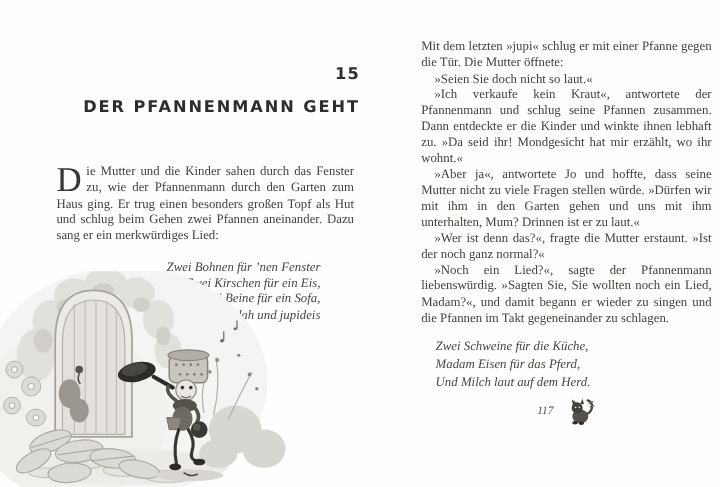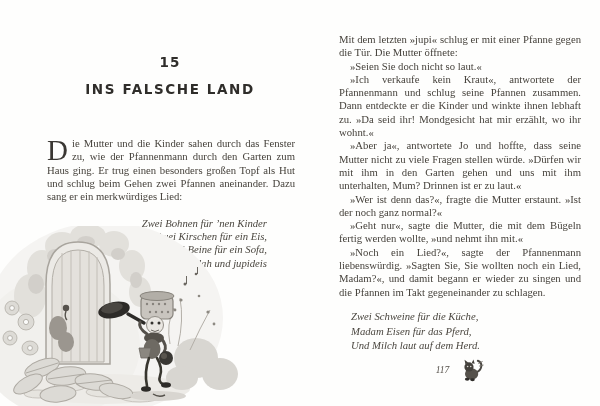--- a/index.html
+++ b/index.html
@@ -5,65 +5,65 @@
   html,body{margin:0;padding:0;}
   body{
     width:600px;height:406px;background:#ffffff;
     font-family:"Liberation Serif", serif;color:#46423c;
     -webkit-font-smoothing:antialiased;
   }
   .spread{position:relative;width:600px;height:406px;background:#fefefd;overflow:hidden;}
 
   
   .chapter-head{
-    position:absolute;left:40px;top:54px;width:260px;text-align:center;
+    position:absolute;left:40px;top:54px;width:260px;text-align:right;
     font-family:"DejaVu Sans", sans-serif;color:#2f2d2a;
   }
   .chapter-num{font-size:13.5px;font-weight:bold;letter-spacing:1px;margin-bottom:9px;}
   .chapter-title{font-size:13.5px;font-weight:bold;letter-spacing:1.6px;line-height:21px;}
 
   .body-text{
     font-size:10.7px;line-height:13.3px;text-align:justify;margin:0;
   }
   .left-body{position:absolute;left:47px;top:137px;width:248px;}
   .dropcap{
     float:left;font-size:29px;line-height:24px;padding:1px 4px 0 0;color:#3a3733;
   }
   .verse{font-style:italic;font-size:10.7px;line-height:13.2px;color:#4a463f;}
   .verse-left{position:absolute;left:47px;top:217px;width:220px;text-align:right;}
 
   .illu{position:absolute;left:0;top:226px;width:240px;height:180px;}
 
   
-  .right-col{position:absolute;left:339px;top:33px;width:242px;}
+  .right-col{position:absolute;left:351px;top:33px;width:242px;}
   .right-col p{margin:0;}
   .right-col p.indent{text-indent:11px;}
   .verse-right{margin:10px 0 0 12px;line-height:14.6px;font-family:Liberation Serif, serif;}
   .pagenum-row{
     margin-top:5px;display:flex;align-items:center;justify-content:center;gap:12px;
   }
   .pagenum{font-style:italic;font-size:9.5px;color:#55504a;}
   .cat{width:23px;height:24px;display:block;}
 </style>
 </head>
 <body>
 
 <div class="spread">
 
   <section>
 
     <header class="chapter-head">
       <div class="chapter-num">15</div>
-      <div class="chapter-title">INS FALSCHE LAND</div>
+      <div class="chapter-title">DER PFANNENMANN GEHT</div>
     </header>
 
     <p class="body-text left-body"><span class="dropcap">D</span><span>ie Mutter und die Kinder sahen durch das Fenster zu, wie der Pfannenmann durch den Garten zum Haus ging. Er trug einen besonders großen Topf als Hut und schlug beim Gehen zwei Pfannen aneinander. Dazu sang er ein merkwürdiges Lied:</span></p>
 
     <div class="verse verse-left">
-      <div>Zwei Bohnen für ’nen Kinder</div>
+      <div>Zwei Bohnen für ’nen Fenster</div>
       <div>Zwei Kirschen für ein Eis,</div>
       <div>Zwei Beine für ein Sofa,</div>
       <div>Jupidah und jupideis</div>
     </div>
 
     <svg class="illu" viewBox="0 0 240 180" aria-hidden="true">
 
       <ellipse cx="105" cy="92" rx="118" ry="96" fill="#f5f4f2"></ellipse>
       <ellipse cx="60" cy="120" rx="80" ry="70" fill="#f1f0ed"></ellipse>
 
@@ -213,21 +213,20 @@
     </svg>
   </section>
 
   <section>
     <div class="right-col">
       <p class="body-text">Mit dem letzten »jupi« schlug er mit einer Pfanne gegen die Tür. Die Mutter öffnete:</p>
       <p class="body-text indent">»Seien Sie doch nicht so laut.«</p>
       <p class="body-text indent">»Ich verkaufe kein Kraut«, antwortete der Pfannenmann und schlug seine Pfannen zusammen. Dann entdeckte er die Kinder und winkte ihnen lebhaft zu. »Da seid ihr! Mondgesicht hat mir erzählt, wo ihr wohnt.«</p>
       <p class="body-text indent">»Aber ja«, antwortete Jo und hoffte, dass seine Mutter nicht zu viele Fragen stellen würde. »Dürfen wir mit ihm in den Garten gehen und uns mit ihm unterhalten, Mum? Drinnen ist er zu laut.«</p>
       <p class="body-text indent">»Wer ist denn das?«, fragte die Mutter erstaunt. »Ist der noch ganz normal?«</p>
-      <p class="body-text indent">»Geht nur«, sagte die Mutter, die mit dem Bügeln fertig werden wollte, »und nehmt ihn mit.«</p>
       <p class="body-text indent">»Noch ein Lied?«, sagte der Pfannenmann liebenswürdig. »Sagten Sie, Sie wollten noch ein Lied, Madam?«, und damit begann er wieder zu singen und die Pfannen im Takt gegeneinander zu schlagen.</p>
 
       <div class="verse verse-right">
         <div>Zwei Schweine für die Küche,</div>
         <div>Madam Eisen für das Pferd,</div>
         <div>Und Milch laut auf dem Herd.</div>
       </div>
 
       <div class="pagenum-row">
         <span class="pagenum">117</span>

